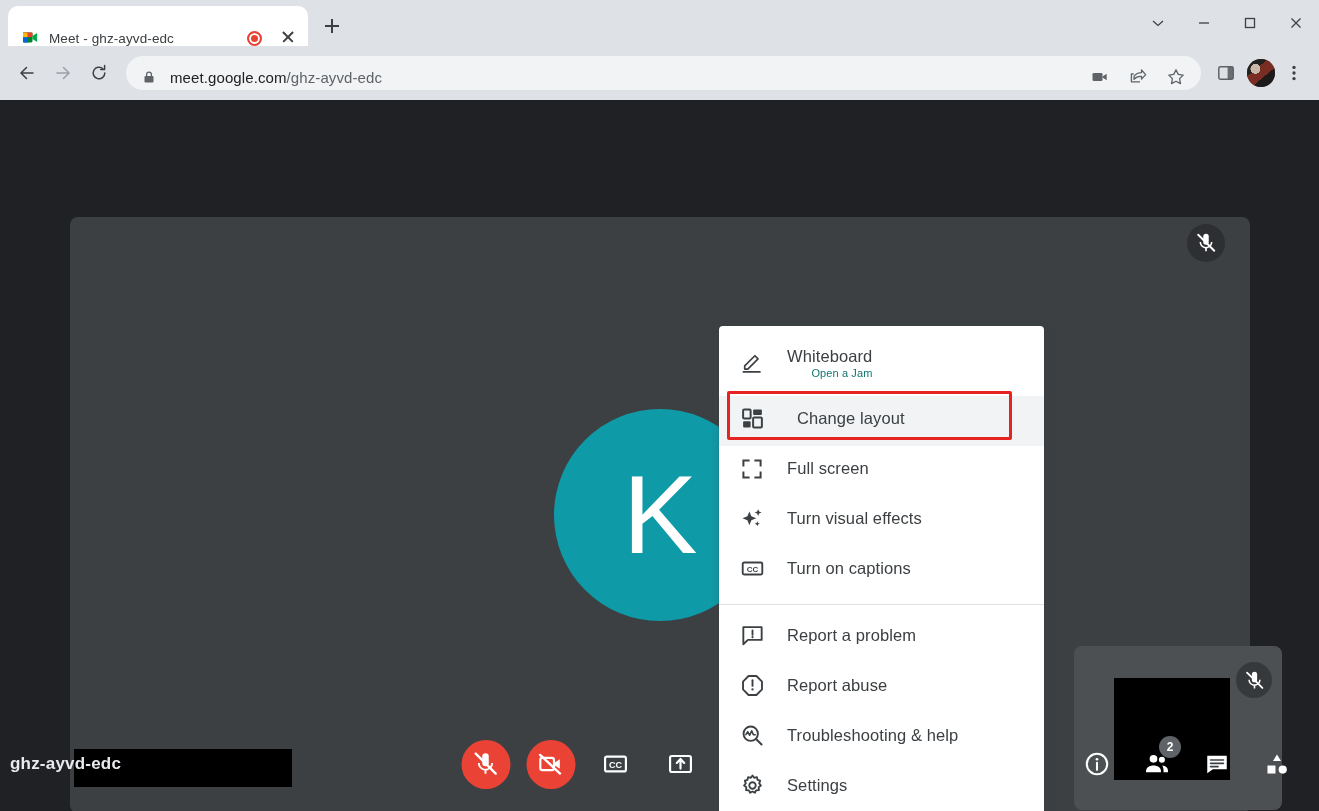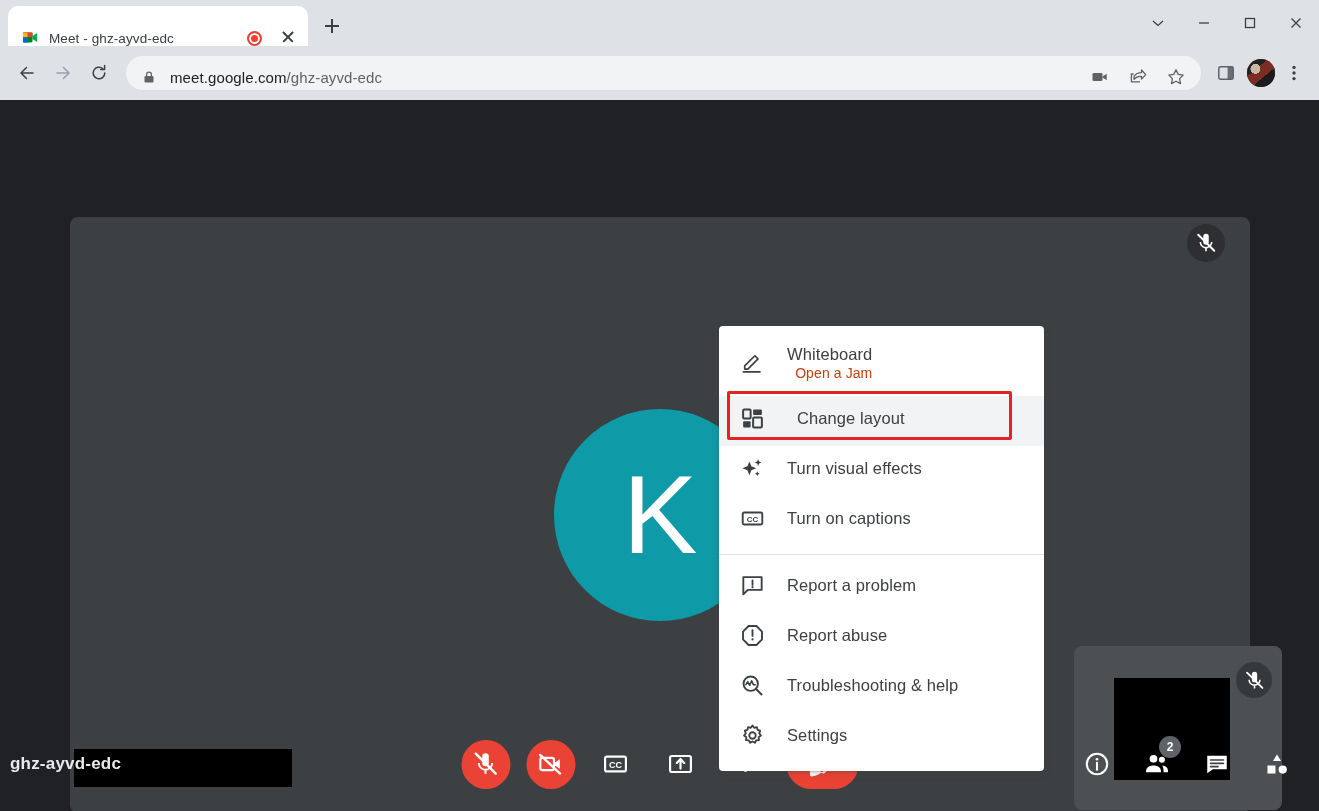--- a/index.html
+++ b/index.html
@@ -286,22 +286,22 @@
     display: flex; align-items: center; justify-content: center;
   }
   .mi-text { display: flex; flex-direction: column; gap: 1px; }
   .mi-label {
     font-size: 16.5px;
     color: #3c4043;
     letter-spacing: .1px;
     line-height: 1.25;
   }
   .mi-sub {
-    font-size: 14px;
-    color: #c2410c;
+    font-size: 11px;
+    color: #0f766e;
     letter-spacing: .1px;
   }
   .mi.highlight { background: #f1f3f4; gap: 32px; }
   .mi-divider {
     height: 1px;
     background: #e0e0e0;
     margin: 8px 0;
   }
 
   .redbox {
@@ -553,20 +553,30 @@
           <rect x="12.6" y="3.4" width="8.4" height="5.2" rx="1" fill="#3c4043"></rect>
           <rect x="3" y="14.6" width="7.2" height="6" rx="1" fill="#3c4043"></rect>
           <rect x="12.6" y="11" width="8.4" height="9.6" rx="1" fill="none" stroke="#3c4043" stroke-width="1.9"></rect>
         </svg>
       </span>
       <span class="mi-text">
         <span class="mi-label">Change layout</span>
       </span>
     </div>
 
+    <div class="mi">
+      <span class="mi-icon">
+        <svg width="24" height="24" viewBox="0 0 24 24">
+          <path d="M3.4 8.6V3.4h5.2M15.4 3.4h5.2v5.2M20.6 15.4v5.2h-5.2M8.6 20.6H3.4v-5.2" fill="none" stroke="#3c4043" stroke-width="2" stroke-linecap="square"></path>
+        </svg>
+      </span>
+      <span class="mi-text">
+        <span class="mi-label">Full screen</span>
+      </span>
+    </div>
 
     <div class="mi">
       <span class="mi-icon">
         <svg width="25" height="25" viewBox="0 0 24 24">
           <path d="M9 5.2l1.9 4.7 4.7 1.9-4.7 1.9L9 18.4l-1.9-4.7-4.7-1.9 4.7-1.9z" fill="#3c4043"></path>
           <path d="M17.4 3l.95 2.35L20.7 6.3l-2.35.95L17.4 9.6l-.95-2.35L14.1 6.3l2.35-.95z" fill="#3c4043"></path>
           <path d="M16.6 14.6l.7 1.75 1.75.7-1.75.7-.7 1.75-.7-1.75-1.75-.7 1.75-.7z" fill="#3c4043"></path>
         </svg>
       </span>
       <span class="mi-text">

